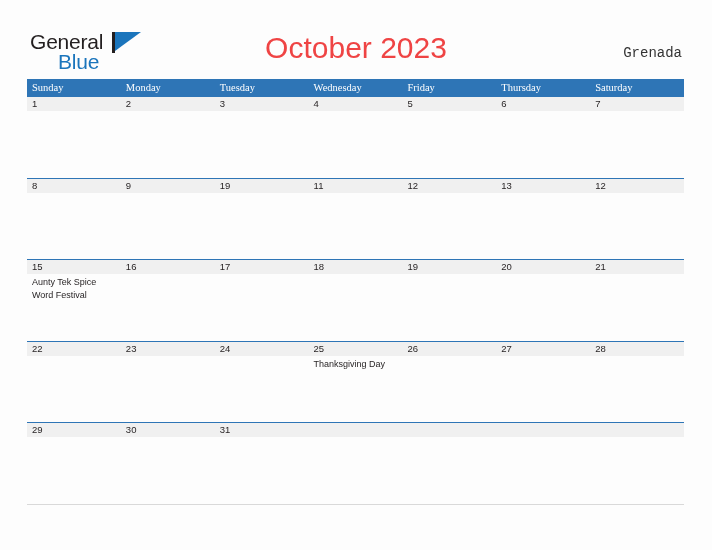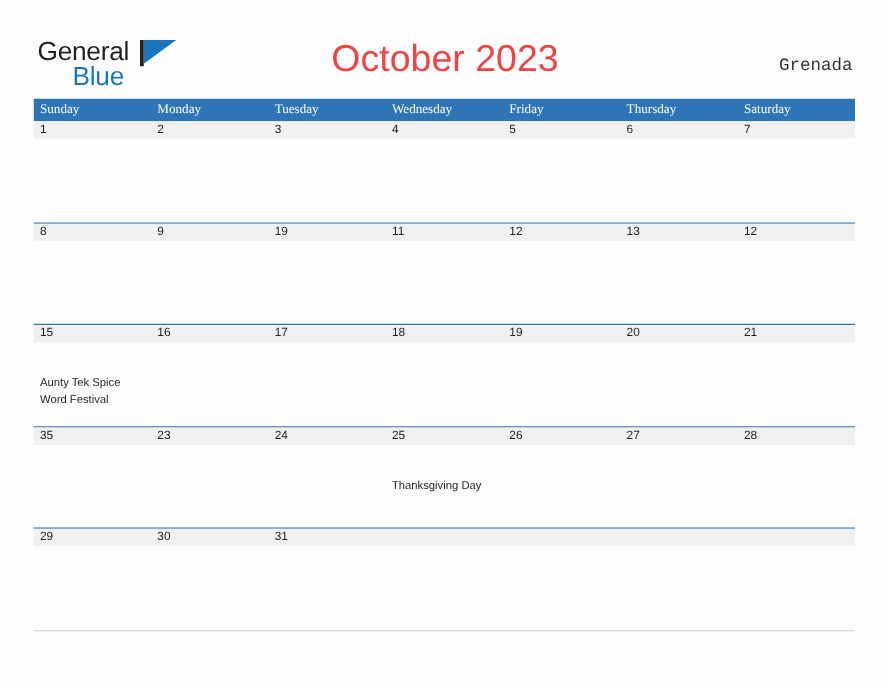--- a/index.html
+++ b/index.html
@@ -159,21 +159,20 @@
     flex: 1 1 0;
     padding: 2px 4px 0 5px;
     box-sizing: border-box;
   }
   .event-text {
     font-size: 9px;
     line-height: 12.5px;
     color: #231f20;
     font-family: "Liberation Sans", sans-serif;
     word-wrap: break-word;
-    margin-top: 24px;
   }
 
   .grid-bottom {
     border-top: 1px solid #d9d9d9;
     height: 0;
   }
 </style>
 </head>
 <body>
 
@@ -266,21 +265,21 @@
             <div class="event-cell"></div>
             <div class="event-cell"></div>
             <div class="event-cell"></div>
             <div class="event-cell"></div>
             <div class="event-cell"></div>
             <div class="event-cell"></div>
           </div>
         </div>
         <div class="week-row">
           <div class="day-numbers">
-            <div class="day-number">35</div>
+            <div class="day-number">22</div>
             <div class="day-number">23</div>
             <div class="day-number">24</div>
             <div class="day-number">25</div>
             <div class="day-number">26</div>
             <div class="day-number">27</div>
             <div class="day-number">28</div>
           </div>
           <div class="day-events">
             <div class="event-cell"></div>
             <div class="event-cell"></div>

